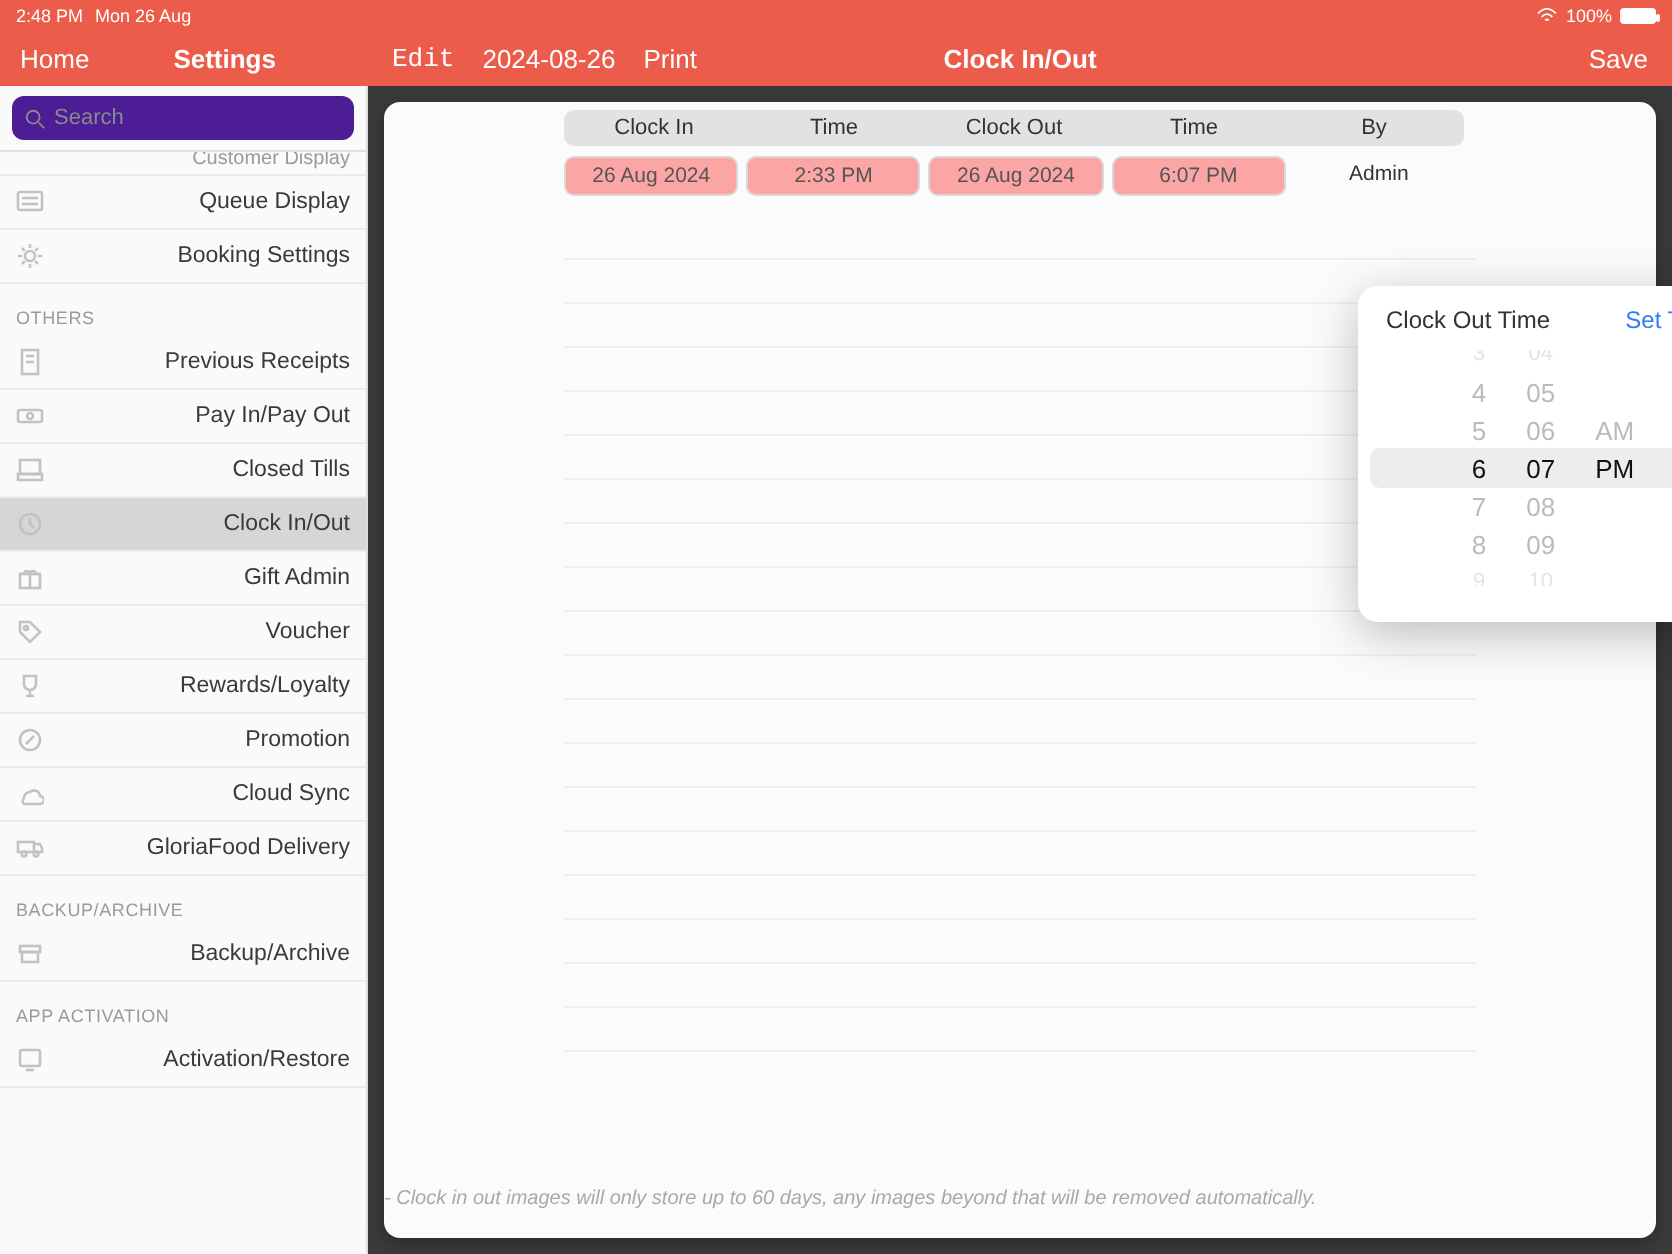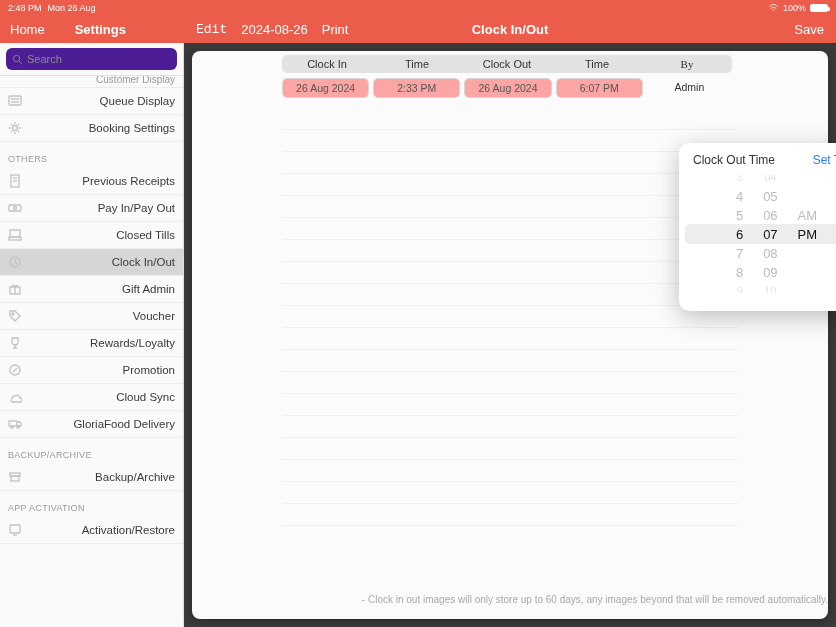--- a/index.html
+++ b/index.html
@@ -10,21 +10,21 @@
   height: 15px; background: #eb5d4a; color: #fff; font-size: 9px;
   display: flex; align-items: center; justify-content: space-between;
   padding: 0 8px;
 }
 .statusbar .left { display: flex; gap: 6px; font-weight: 500; }
 .statusbar .right { display: flex; gap: 4px; align-items: center; font-weight: 500; }
 
 .topbar {
   height: 28px; background: #eb5d4a; display: flex; color: #fff;
 }
-.topbar .leftnav { width: 184px; display: flex; align-items: center; gap: 30px; padding-left: 10px; font-size: 13px; }
+.topbar .leftnav { width: 184px; display: flex; align-items: center; gap: 42px; padding-left: 10px; font-size: 13px; }
 .topbar .leftnav .home { font-weight: 400; }
 .topbar .leftnav .settings { font-weight: 700; }
 .topbar .rightnav { flex: 1; display: flex; align-items: center; position: relative; padding: 0 12px; font-size: 13px; }
 .topbar .rightnav .edit { margin-right: 14px; font-family: Liberation Mono, monospace; }
 .topbar .rightnav .date { margin-right: 14px; }
 .topbar .rightnav .print { }
 .topbar .rightnav .title { position: absolute; left: 0; right: 0; text-align: center; font-weight: 600; pointer-events: none; }
 .topbar .rightnav .save { margin-left: auto; }
 
 
@@ -55,34 +55,34 @@
   box-shadow: 0 2px 8px rgba(0,0,0,0.3); overflow: hidden; position: relative;
   display: flex; flex-direction: column;
 }
 .gridhead, .gridrow { display: flex; width: 450px; margin-left: 90px; }
 .gridhead { margin-top: 4px; }
 .gridhead .gh {
   flex: 1; background: #e2e2e2; font-size: 11px; color: #333; text-align: center;
   padding: 3px 0;
 }
 .gh:first-child { border-top-left-radius: 5px; border-bottom-left-radius: 5px; }
-.gh:last-child  { border-top-right-radius: 5px; border-bottom-right-radius: 5px; font-family: Liberation Serif, serif; }
+.gh:last-child  { border-top-right-radius: 5px; border-bottom-right-radius: 5px; }
 .gridrow { margin-top: 5px; gap: 4px; }
 .pill {
   flex: 1; background: #fca5a5; border: 1px solid #d8d8d8; border-radius: 5px;
   font-size: 10.5px; text-align: center; padding: 3px 0; color: #555;
 }
 .pill.plain { background: transparent; border: none; color: #333; }
 
 .rules { margin-top: 10px; }
 .rule { height: 22px; border-bottom: 1px solid #efefef; margin: 0 90px; }
 
 .footnote {
-  font-size: 10px; color: #a9a9a9; text-align: right; padding: 10px 0 14px;
-  position: absolute; bottom: 0; left: 0; right: 0;
+  font-size: 10px; color: #a9a9a9; text-align: left; padding: 10px 0 14px;
+  position: absolute; bottom: 0; left: 0; right: 0; font-style: italic;
 }
 
 
 .popover {
   position: absolute; left: 495px; top: 100px; width: 195px; height: 168px;
   background: #fff; border-radius: 10px; box-shadow: 0 6px 24px rgba(0,0,0,0.25);
 }
 .popover::before {
   content: ""; position: absolute; top: -7px; right: 38px;
   border: 7px solid transparent; border-bottom-color: #fff;

